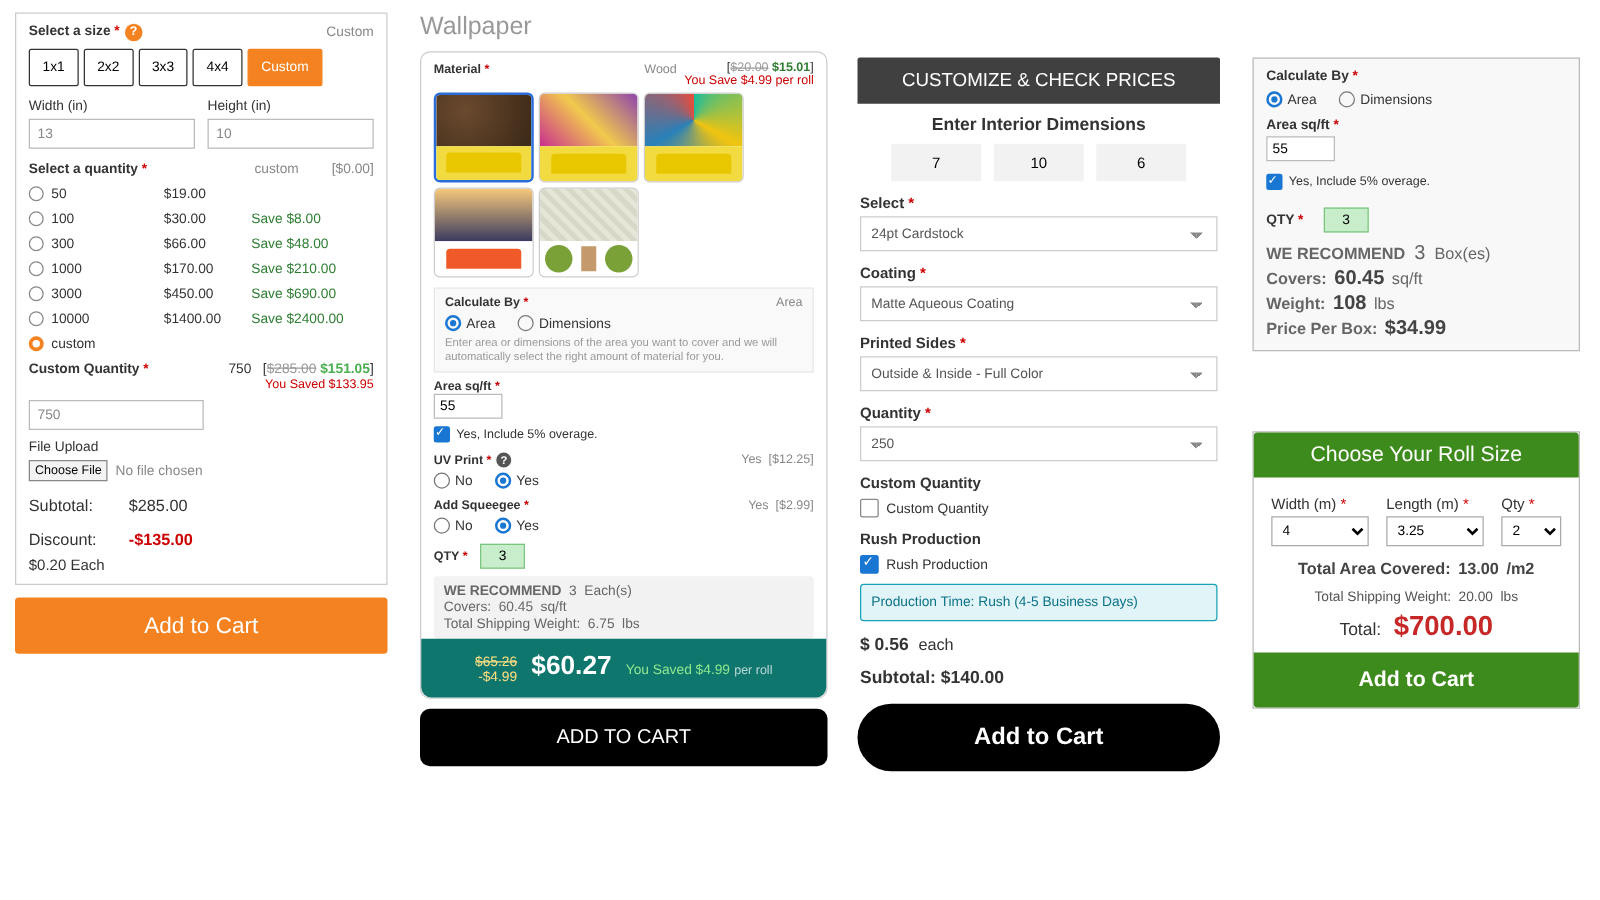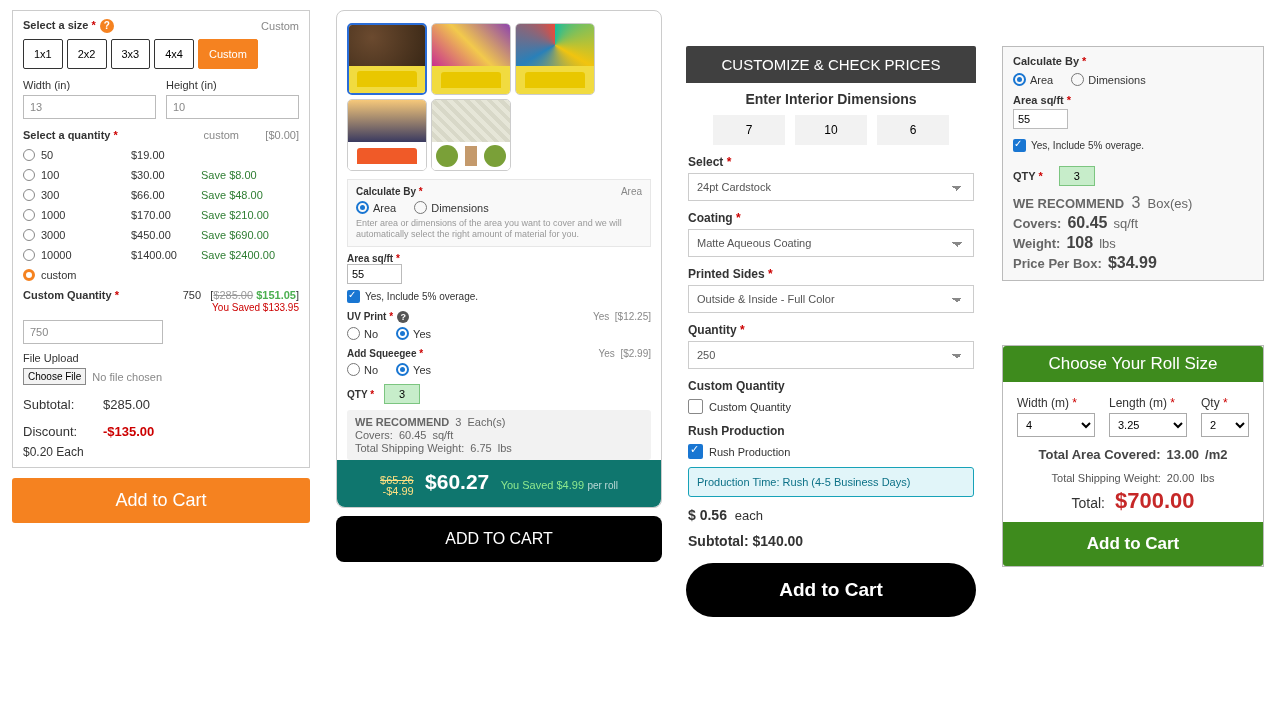--- a/index.html
+++ b/index.html
@@ -238,21 +238,29 @@
     <div class="sub-row">
         <span class="l">Discount:</span>
         <span class="discount-amt">-$135.00</span>
       </div>
     <div class="each-row">$0.20  Each</div>
   </div>
   <button class="cart-orange">Add to Cart</button>
 </div>
 
 <div class="col c2">
+  <h1>Wallpaper</h1>
   <div class="panel2">
+    <div class="mat-head">
+      <span class="req lbl-strong">Material</span>
+      <span style="display:flex;gap:6px;align-items:flex-start">
+          <span style="color:#888">Wood</span>
+      <span class="mat-price-row">[<span class="strike">$20.00</span> <span style="color:#2e7d32;font-weight:bold">$15.01</span>]<br><span style="color:#c00">You Save $4.99 per roll</span></span>
+        </span>
+    </div>
     <div class="swatches">
       <div class="swatch sel">
           <div class="sw-top" style="background:radial-gradient(circle at 30% 30%,#6b4a2f,#3a2816)"></div>
           <div class="sw-bot">
             <div class="sofa"></div>
           </div>
         </div>
       <div class="swatch">
           <div class="sw-top" style="background:linear-gradient(45deg,#c92f8f,#f2c94c,#8e44ad)"></div>
           <div class="sw-bot">

